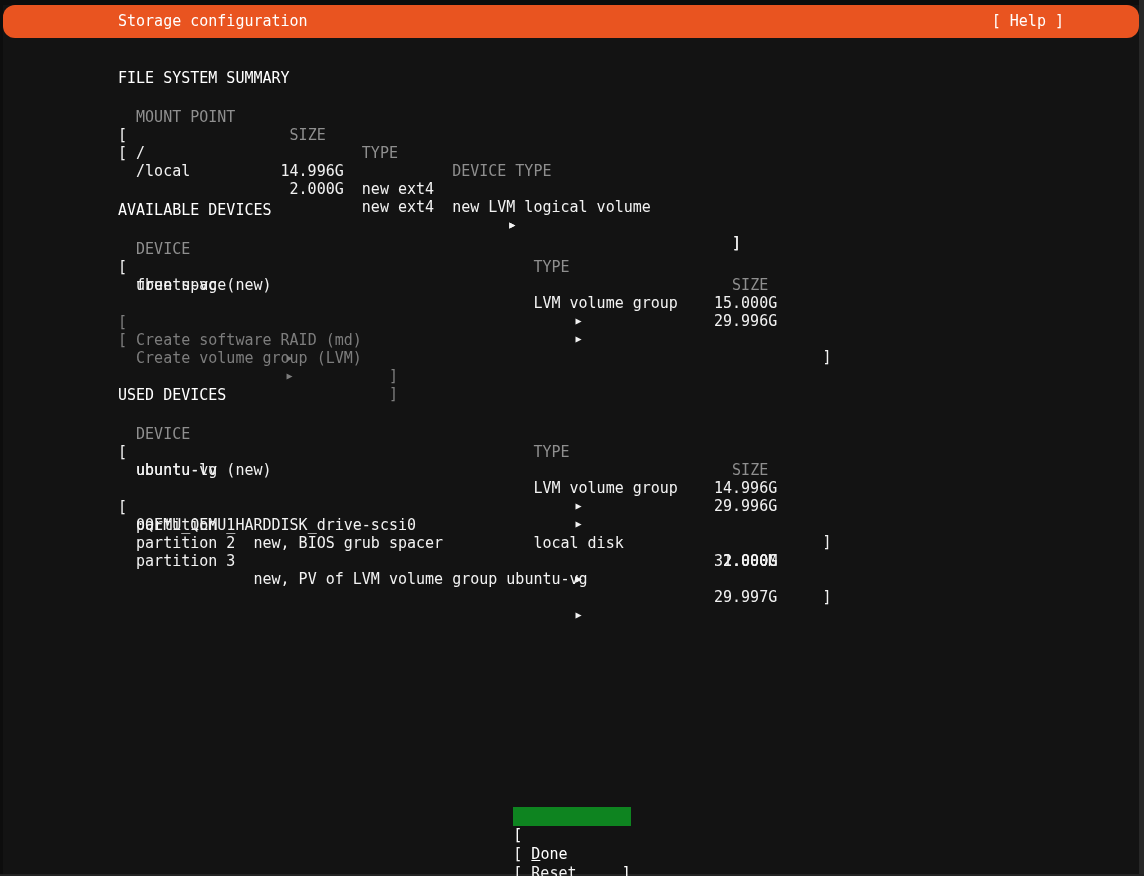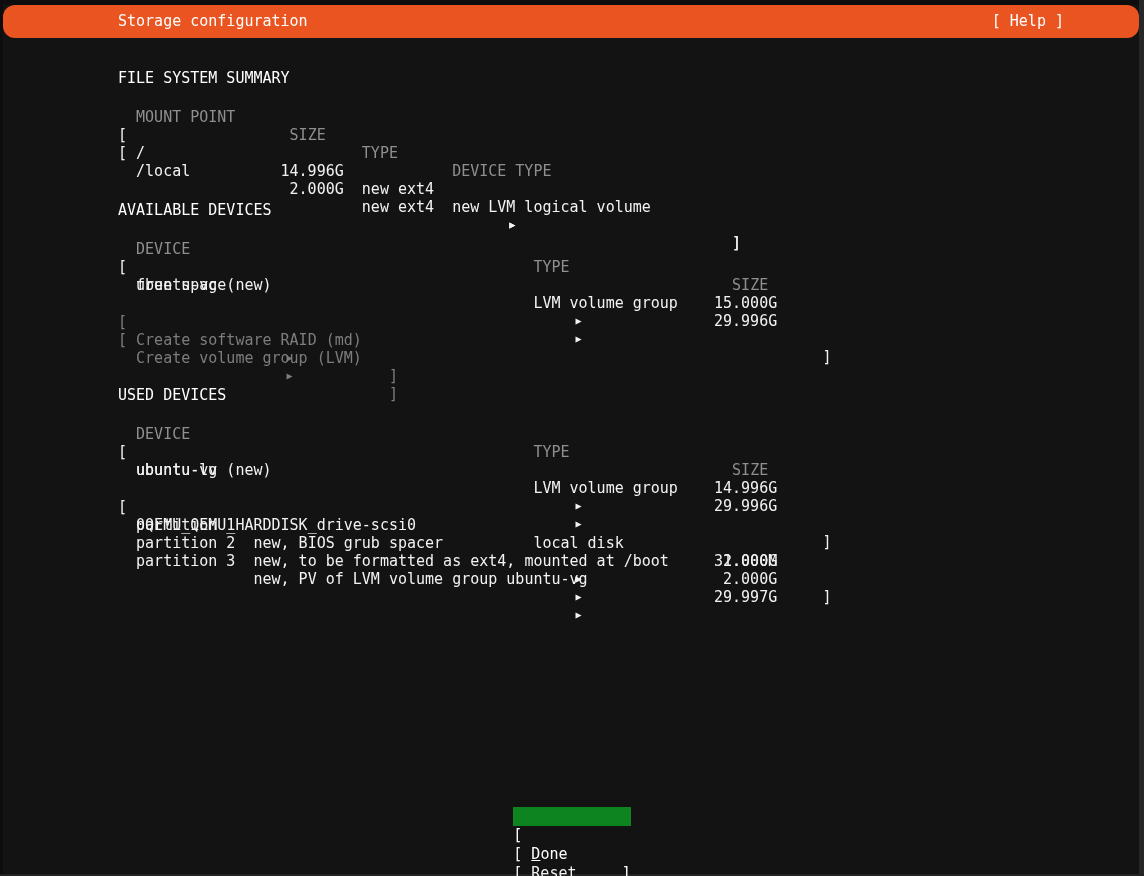--- a/index.html
+++ b/index.html
@@ -153,21 +153,20 @@
     <span class="cell" style="--c:78">]</span>
   </div>
   <div class="line selectable">
     <span class="cell" style="--c:2">partition 1</span>
     <span class="cell" style="--c:15">new, BIOS grub spacer</span>
     <span class="rcell" style="--c:65;--w:8">1.000M</span>
     <span class="cell arrow" style="--c:76">▶</span>
   </div>
   <div class="line selectable">
     <span class="cell" style="--c:2">partition 2</span>
-    <span class="cell" style="--c:15">new, to be formatted as ext4, mounted at /boot</span>
     <span class="rcell" style="--c:65;--w:8">2.000G</span>
     <span class="cell arrow" style="--c:76">▶</span>
   </div>
   <div class="line selectable">
     <span class="cell" style="--c:2">partition 3</span>
     <span class="cell" style="--c:15">new, PV of LVM volume group ubuntu-vg</span>
     <span class="rcell" style="--c:65;--w:8">29.997G</span>
     <span class="cell arrow" style="--c:76">▶</span>
   </div>
 

